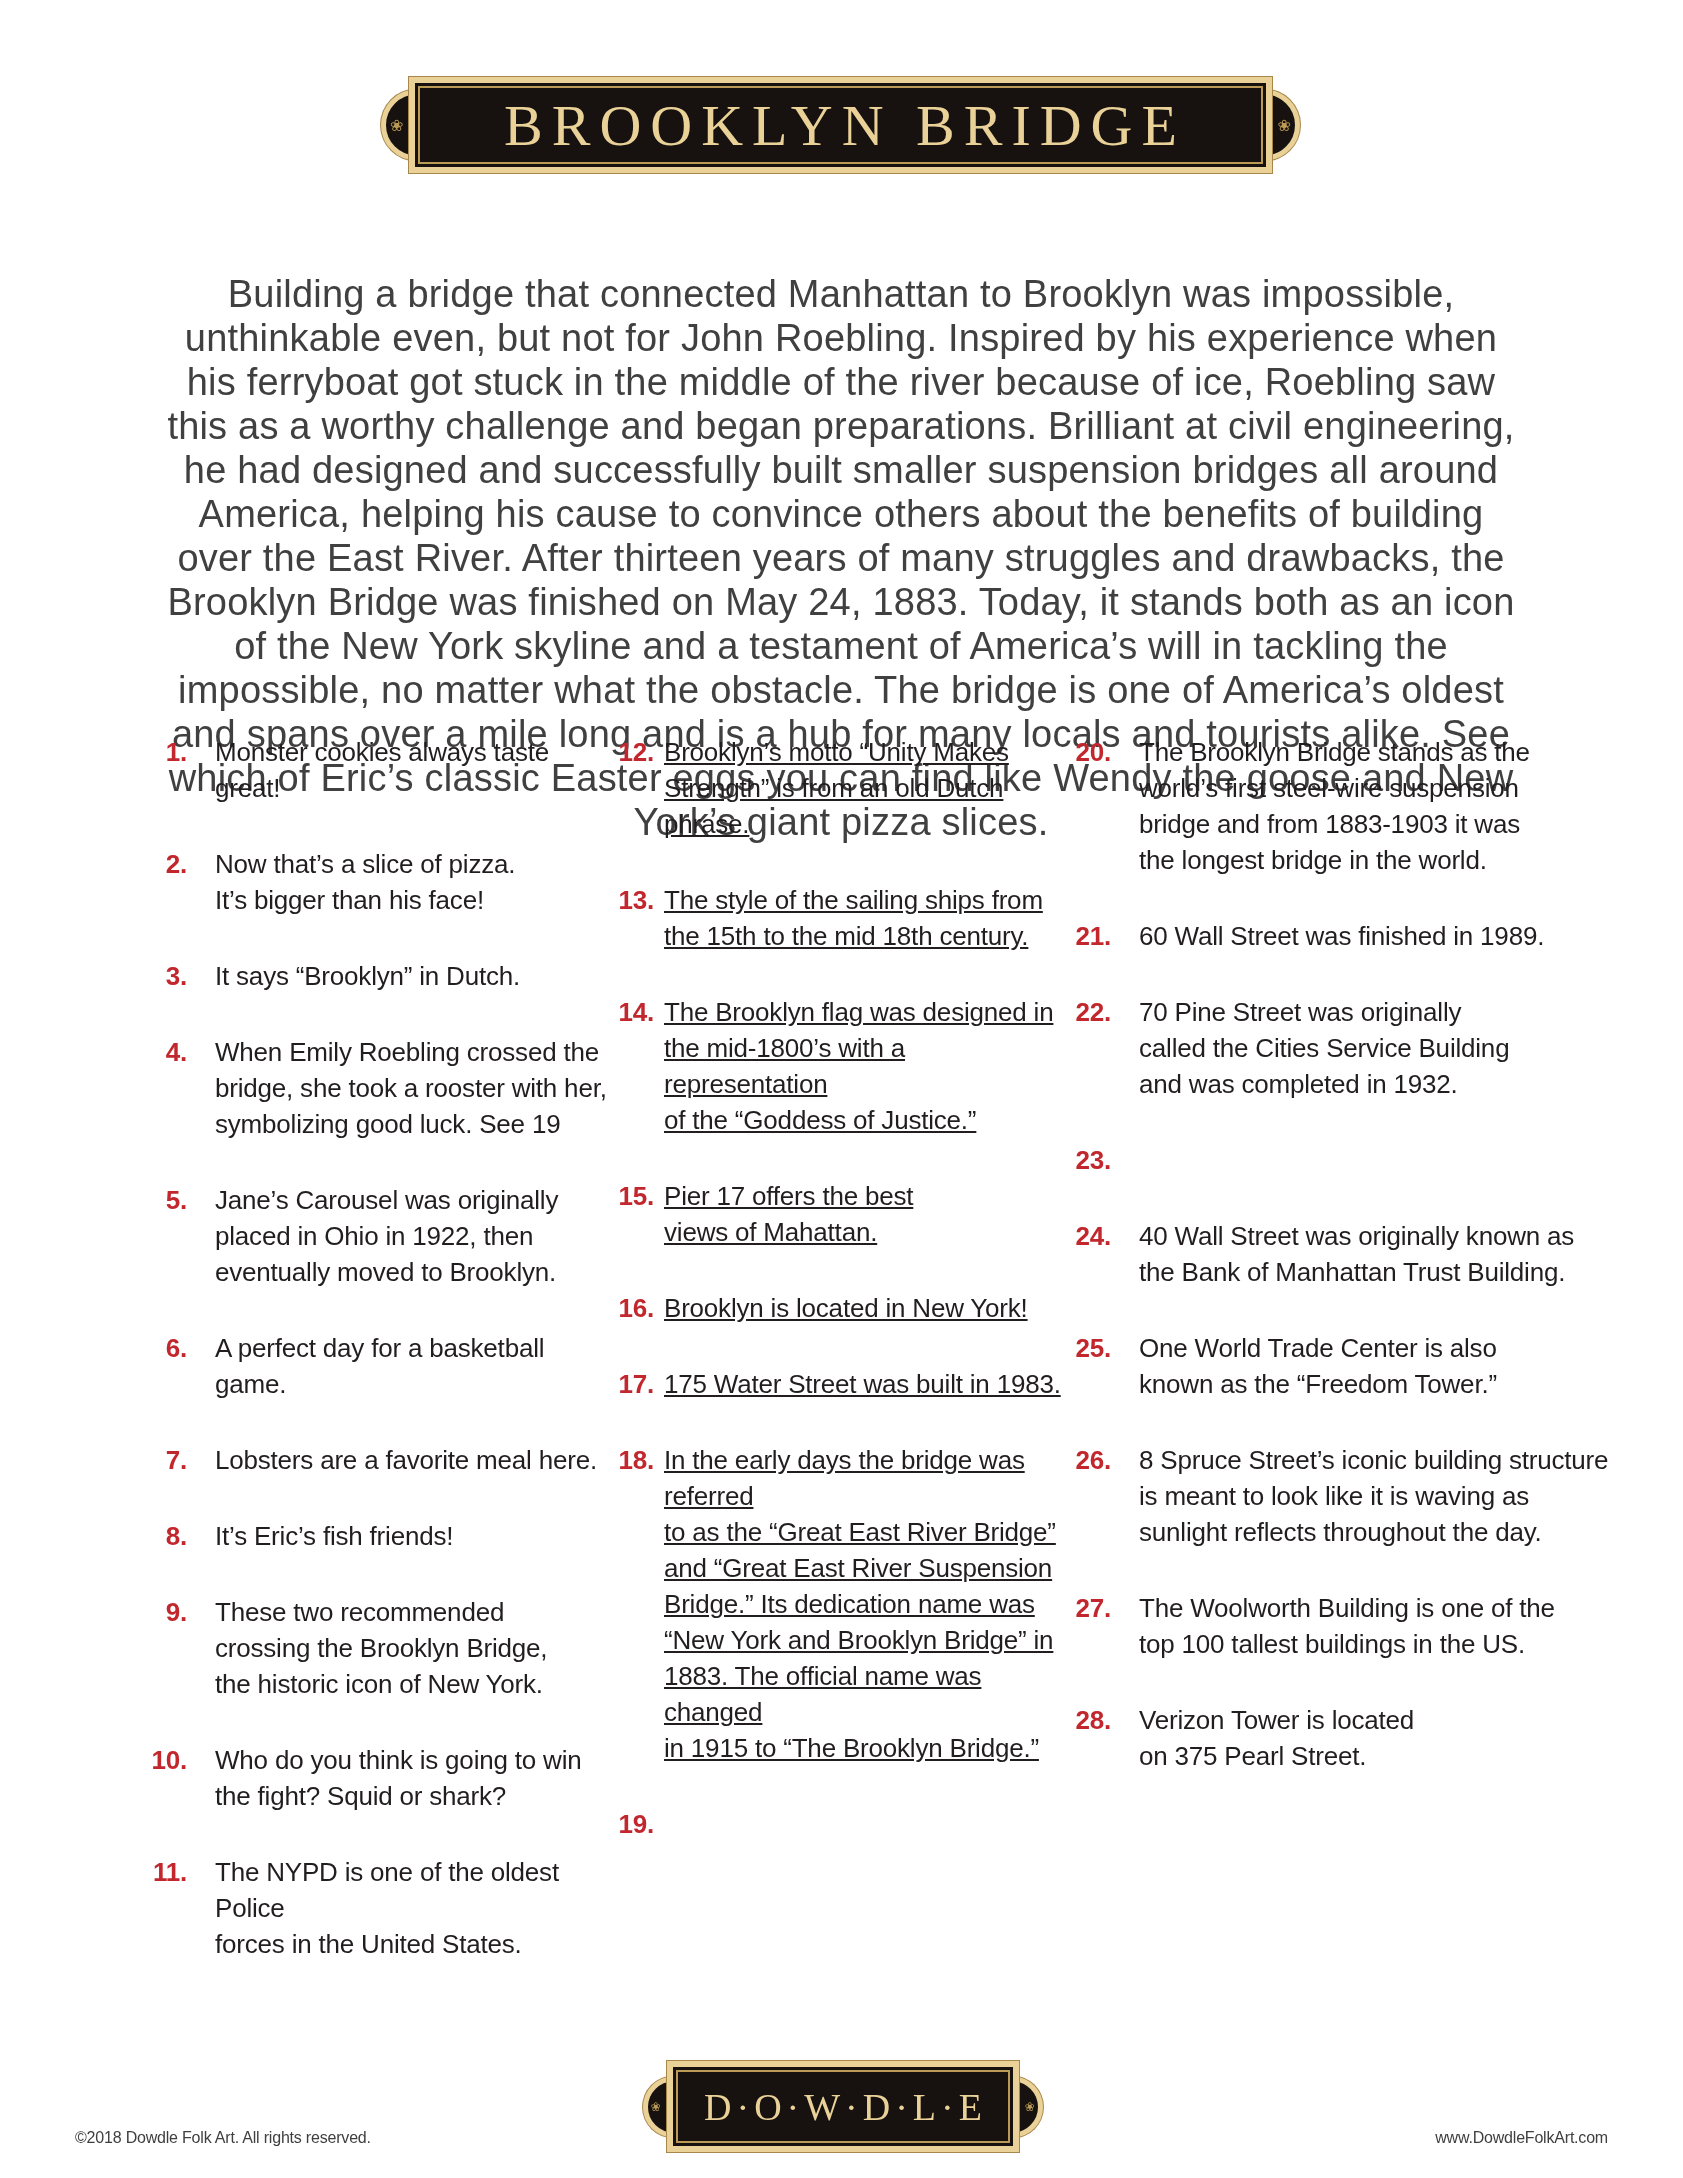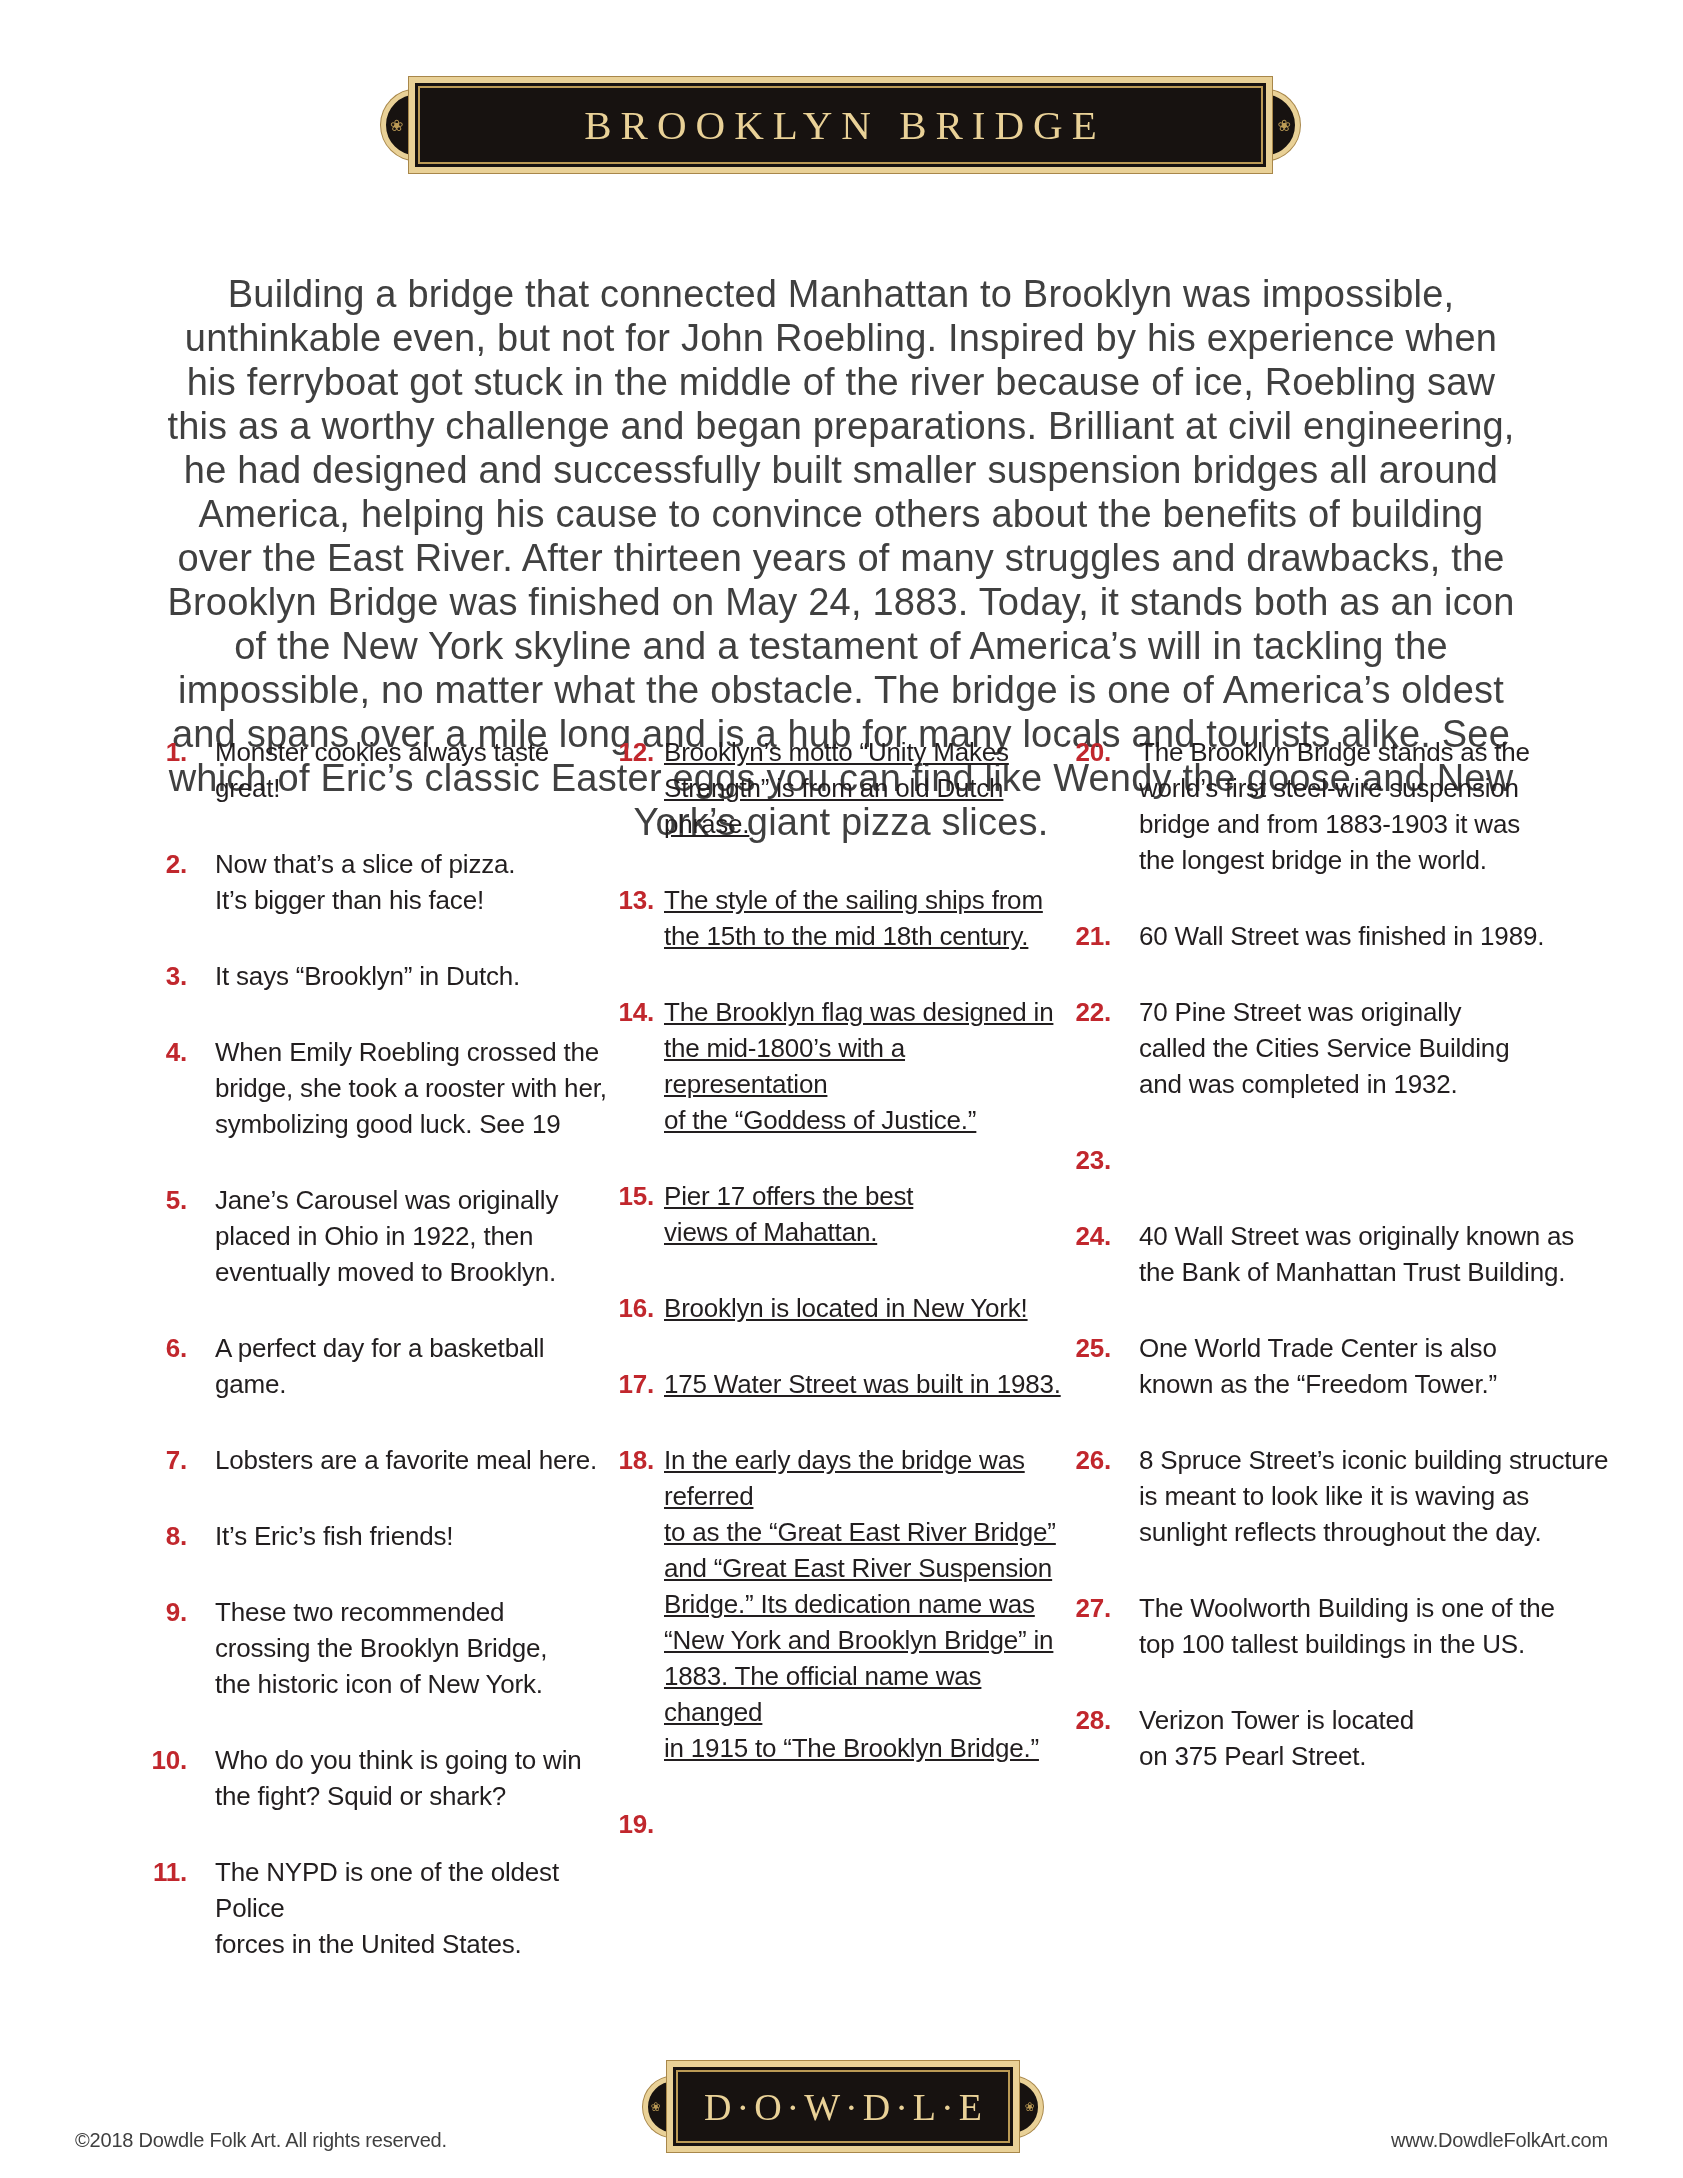--- a/index.html
+++ b/index.html
@@ -36,21 +36,21 @@
     position:relative;color:var(--gold-light);
     font-family:"Liberation Serif","DejaVu Serif",serif;
     white-space:nowrap;
   }
   #header-plaque{left:409px;top:77px;width:863px;height:96px;}
   #header-plaque .cap{width:61px;height:61px;}
   #header-plaque .cap.left{left:-28px;}
   #header-plaque .cap.right{right:-28px;}
   #header-plaque .cap.left .orn{left:4px;font-size:16px;}
   #header-plaque .cap.right .orn{right:4px;font-size:16px;}
-  #header-plaque .plaque-text{font-size:41px;letter-spacing:9px;padding-left:9px;}
+  #header-plaque .plaque-text{font-size:58px;letter-spacing:9px;padding-left:9px;}
   #footer-plaque{left:667px;top:2061px;width:352px;height:91px;}
   #footer-plaque .cap{width:51px;height:51px;}
   #footer-plaque .cap.left{left:-24px;}
   #footer-plaque .cap.right{right:-24px;}
   #footer-plaque .cap.left .orn{left:3px;font-size:12px;}
   #footer-plaque .cap.right .orn{right:3px;font-size:12px;}
   #footer-plaque .plaque-text{font-size:38px;letter-spacing:5px;padding-left:5px;}
   
   #intro{
     position:absolute;left:156px;top:234px;width:1370px;
@@ -67,21 +67,21 @@
     font-size:26px;line-height:36px;letter-spacing:-0.2px;color:#221e1f;
   }
   .fact .num{
     flex:0 0 40px;text-align:right;font-weight:bold;
     color:var(--number-red);
   }
   #col-2 .fact .txt{margin-left:10px;text-decoration:underline;}
   .fact .txt{margin-left:28px;white-space:pre-line;}
   
   .smallprint{
-    position:absolute;top:2129px;font-size:20px;color:#3f3f3f;letter-spacing:-0.2px;
+    position:absolute;top:2129px;font-size:16px;color:#3f3f3f;letter-spacing:-0.2px;
   }
   #copyright{left:75px;}
   #website{right:75px;text-align:right;}
 </style>
 </head>
 <body>
 
 <div class="plaque" id="header-plaque">
   <span class="cap left">
     <span class="orn">❀</span>

